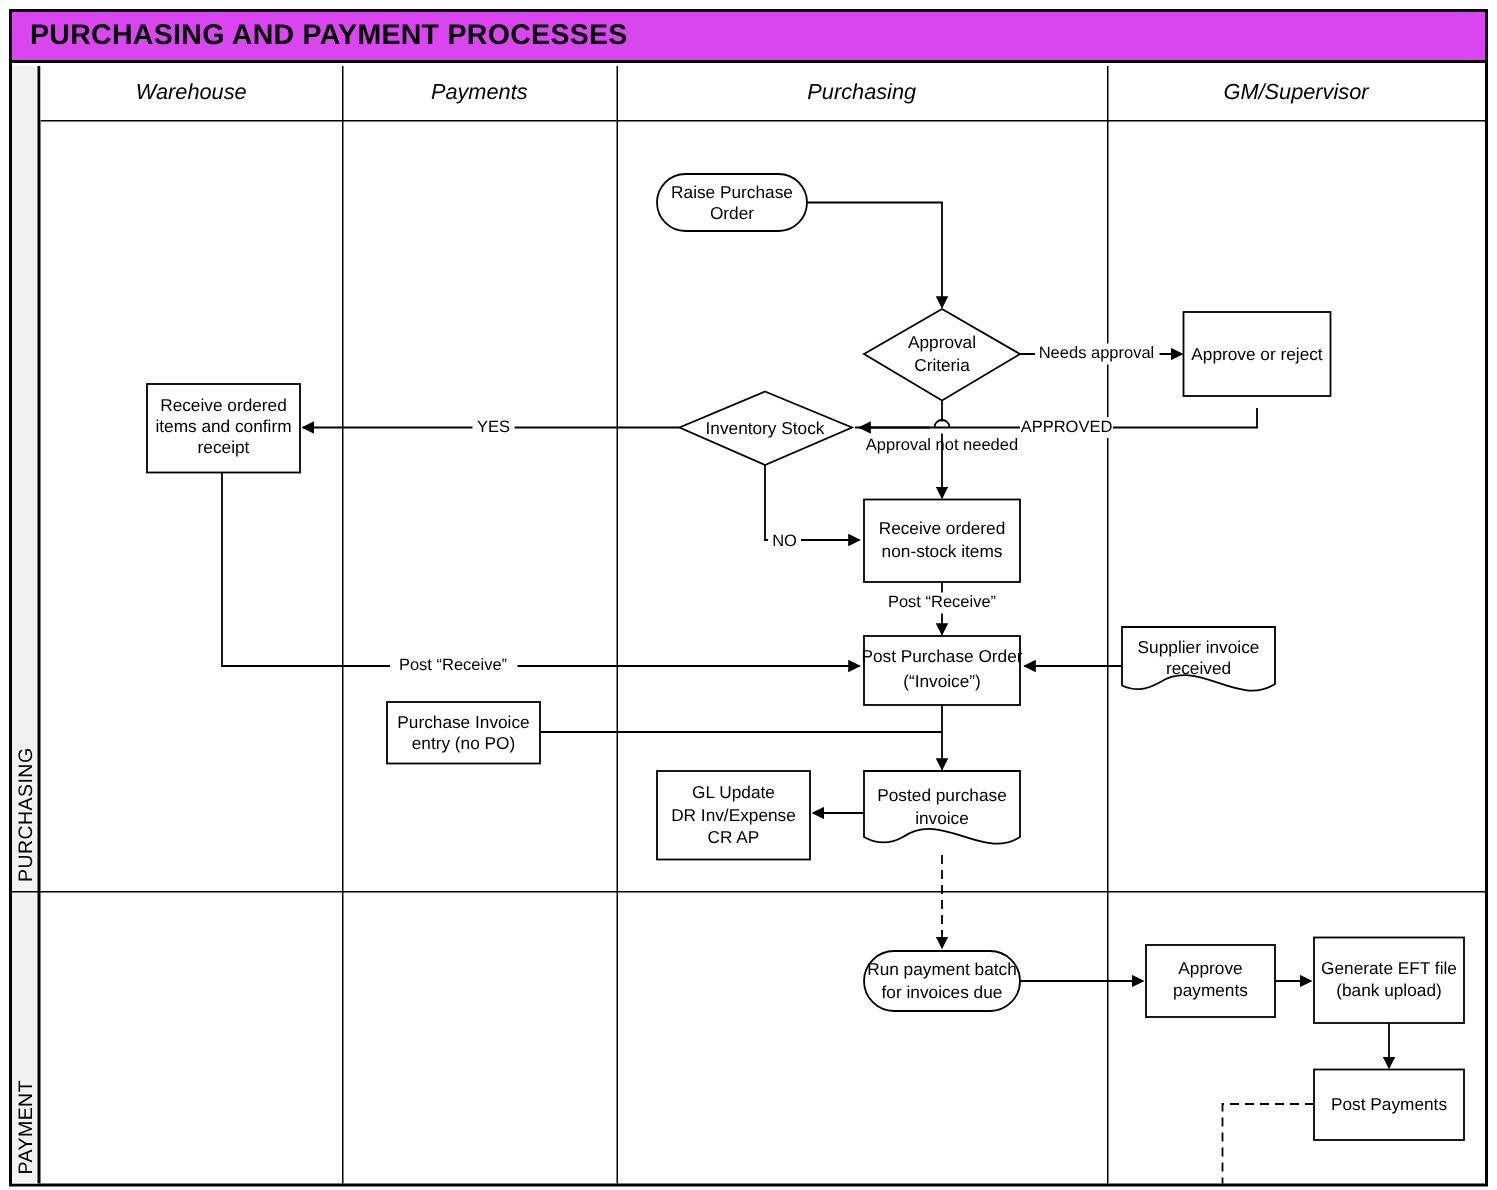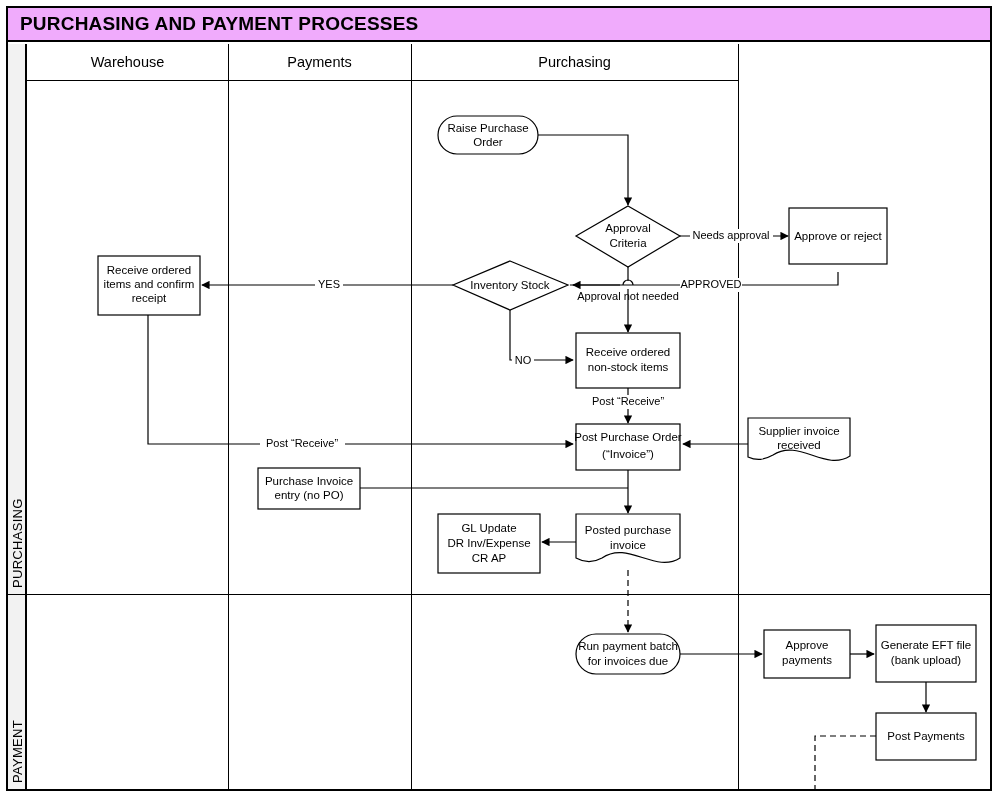--- a/index.html
+++ b/index.html
@@ -26,21 +26,21 @@
     border: 2px solid #000000;
     box-sizing: border-box;
   }
   
   #title-bar {
     position: absolute;
     left: 8px;
     top: 8px;
     width: 982px;
     height: 34px;
-    background: #f0abfc;
+    background: #d946ef;
     border-bottom: 2px solid #000000;
     box-sizing: border-box;
     display: flex;
     align-items: center;
   }
   #title-text {
     font-size: 19px;
     font-weight: bold;
     color: #000000;
     padding-left: 12px;
@@ -74,20 +74,21 @@
     top: 44px;
     height: 37px;
     border-bottom: 1px solid #000000;
     box-sizing: border-box;
     display: flex;
     align-items: center;
     justify-content: center;
     font-size: 14.5px;
     color: #000000;
     background: #ffffff;
+    font-style: italic;
   }
   
   .vline {
     position: absolute;
     width: 1px;
     background: #000000;
   }
   .hline {
     position: absolute;
     height: 1px;
@@ -135,20 +136,23 @@
 
   <div class="col-head" style="left:27px;width:201px;">
       <span>Warehouse</span>
     </div>
   <div class="col-head" style="left:228px;width:183px;">
       <span>Payments</span>
     </div>
   <div class="col-head" style="left:411px;width:327px;">
       <span>Purchasing</span>
     </div>
+  <div class="col-head" style="left:738px;width:252px;">
+      <span>GM/Supervisor</span>
+    </div>
 
   <div class="vline" style="left:228px;top:44px;height:745px;"></div>
   <div class="vline" style="left:411px;top:44px;height:745px;"></div>
   <div class="vline" style="left:738px;top:44px;height:745px;"></div>
 
   <div class="hline" style="left:8px;top:594px;width:982px;"></div>
 
   <svg id="diagram" viewBox="0 0 998 793">
     <defs>
       <marker id="arrow" viewBox="0 0 10 10" refX="9" refY="5" markerWidth="7" markerHeight="7" orient="auto-start-reverse">

